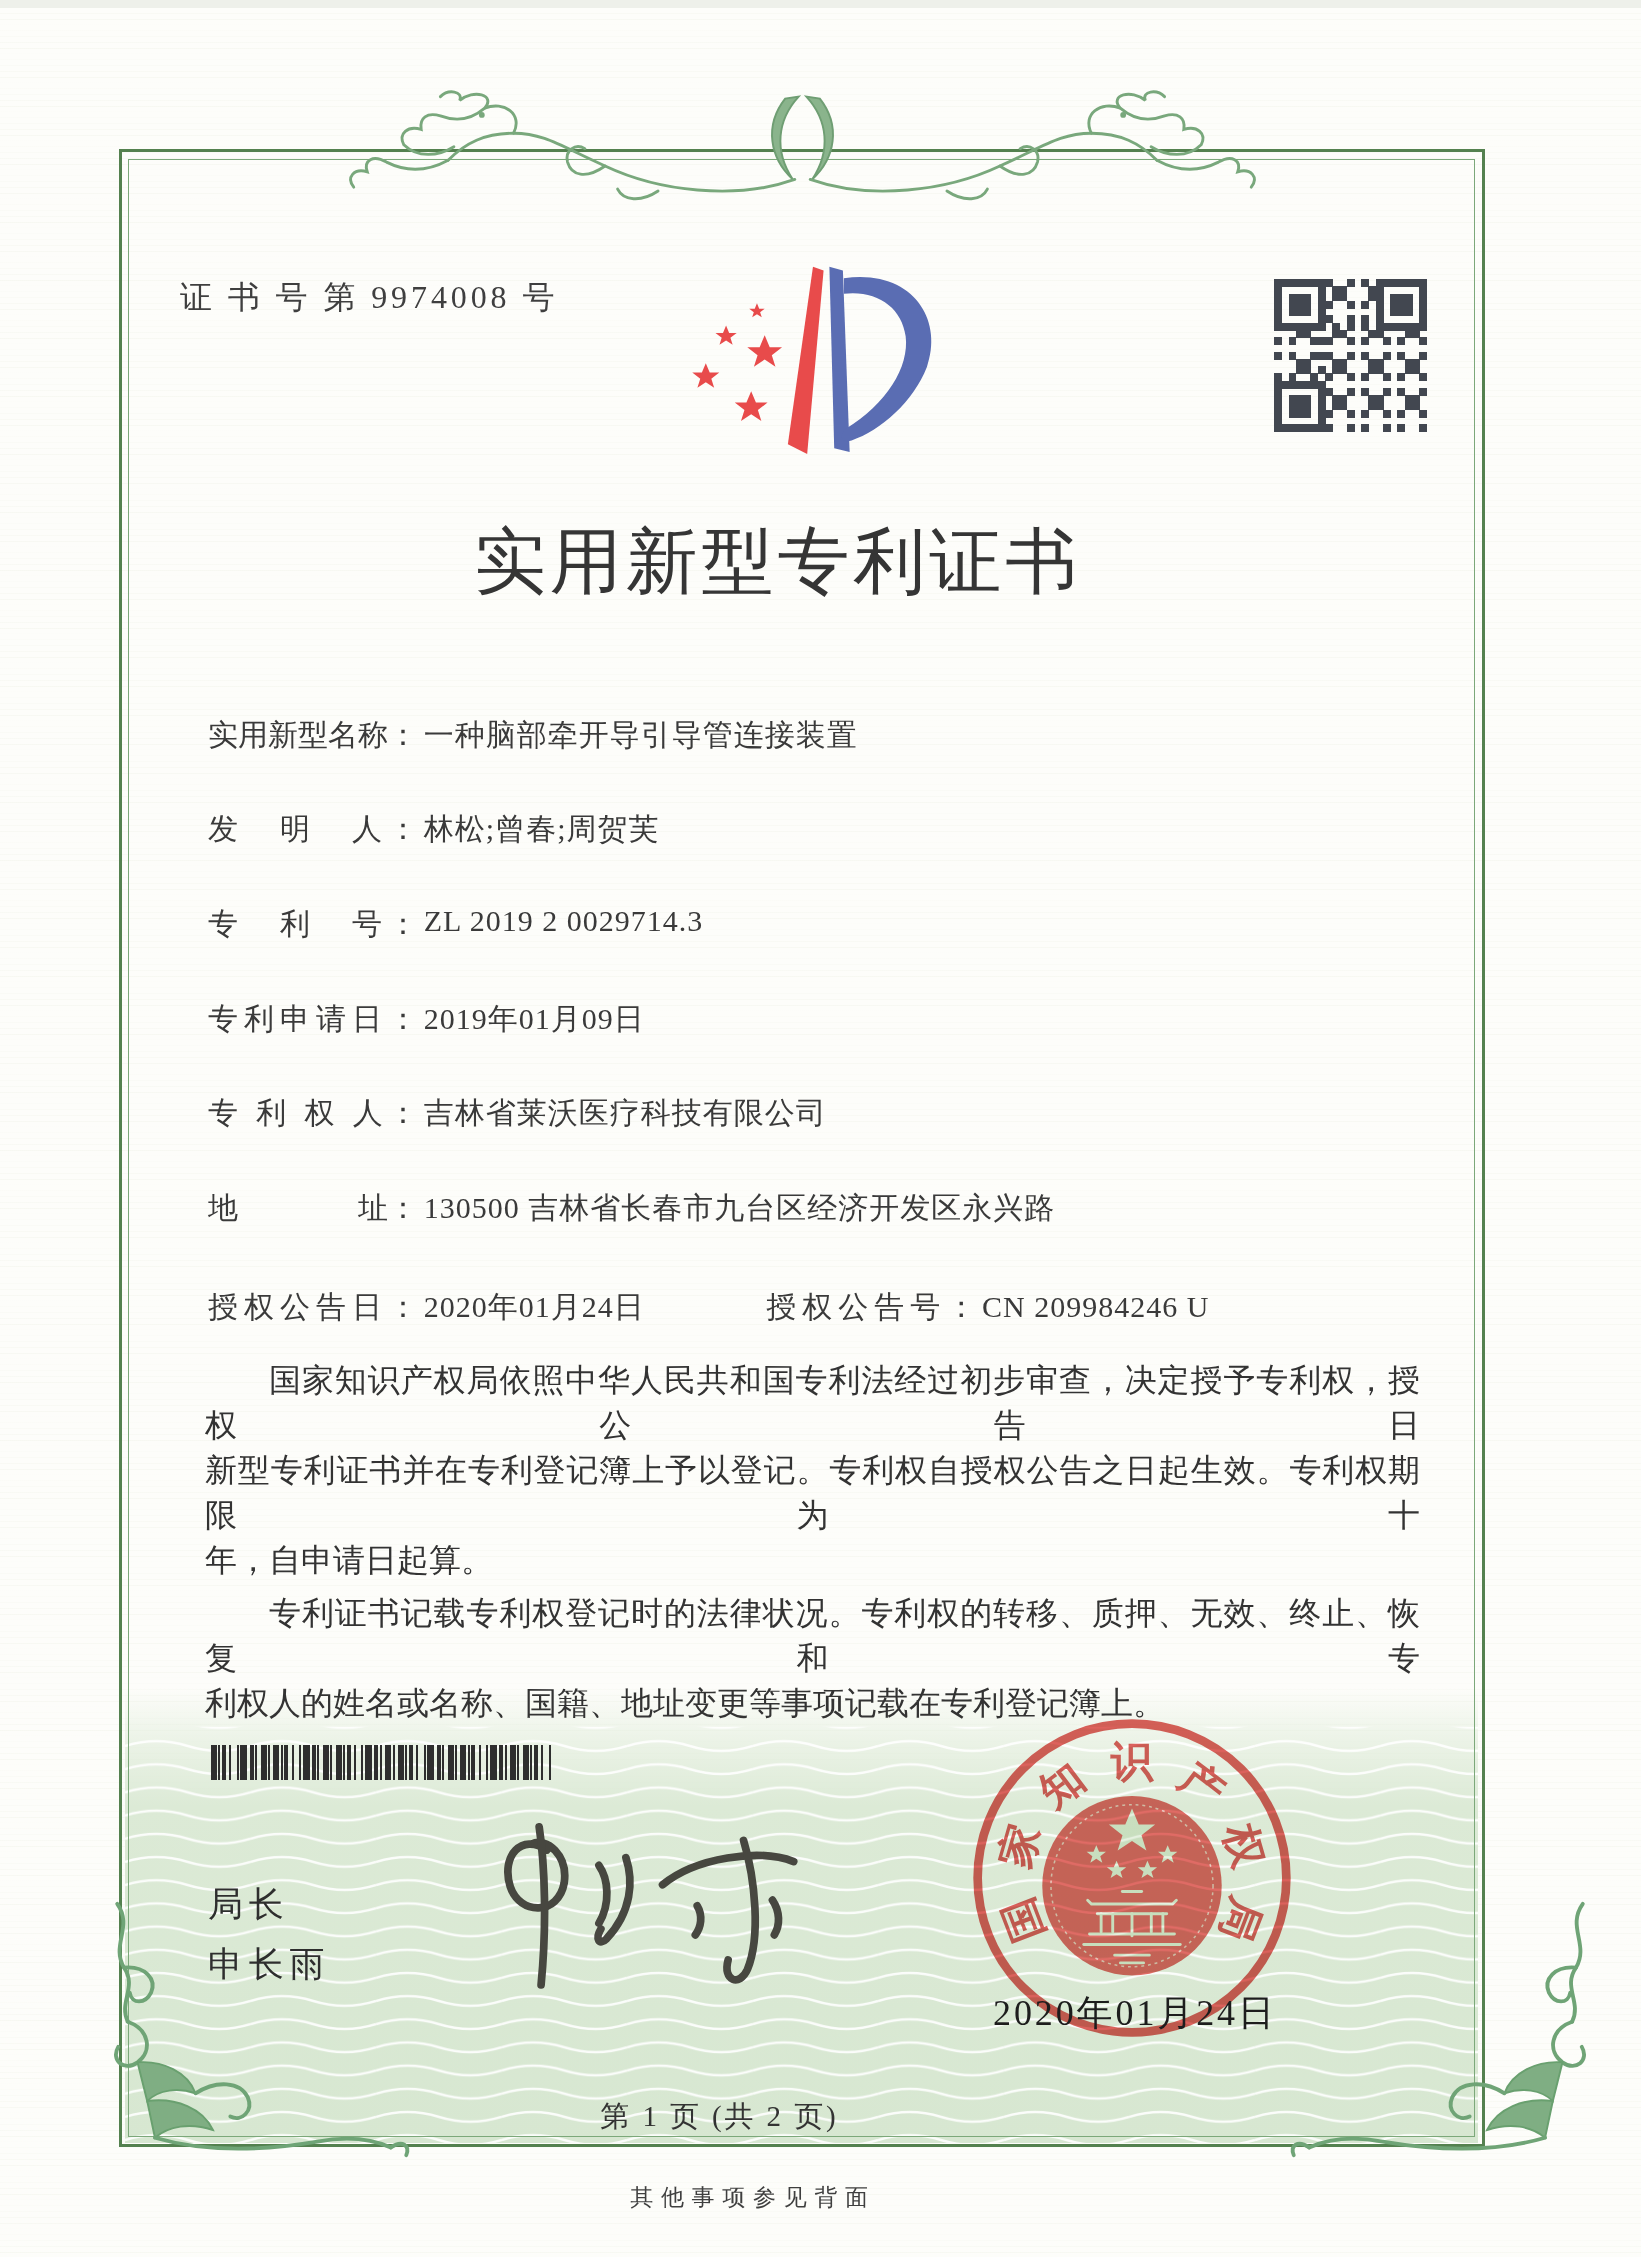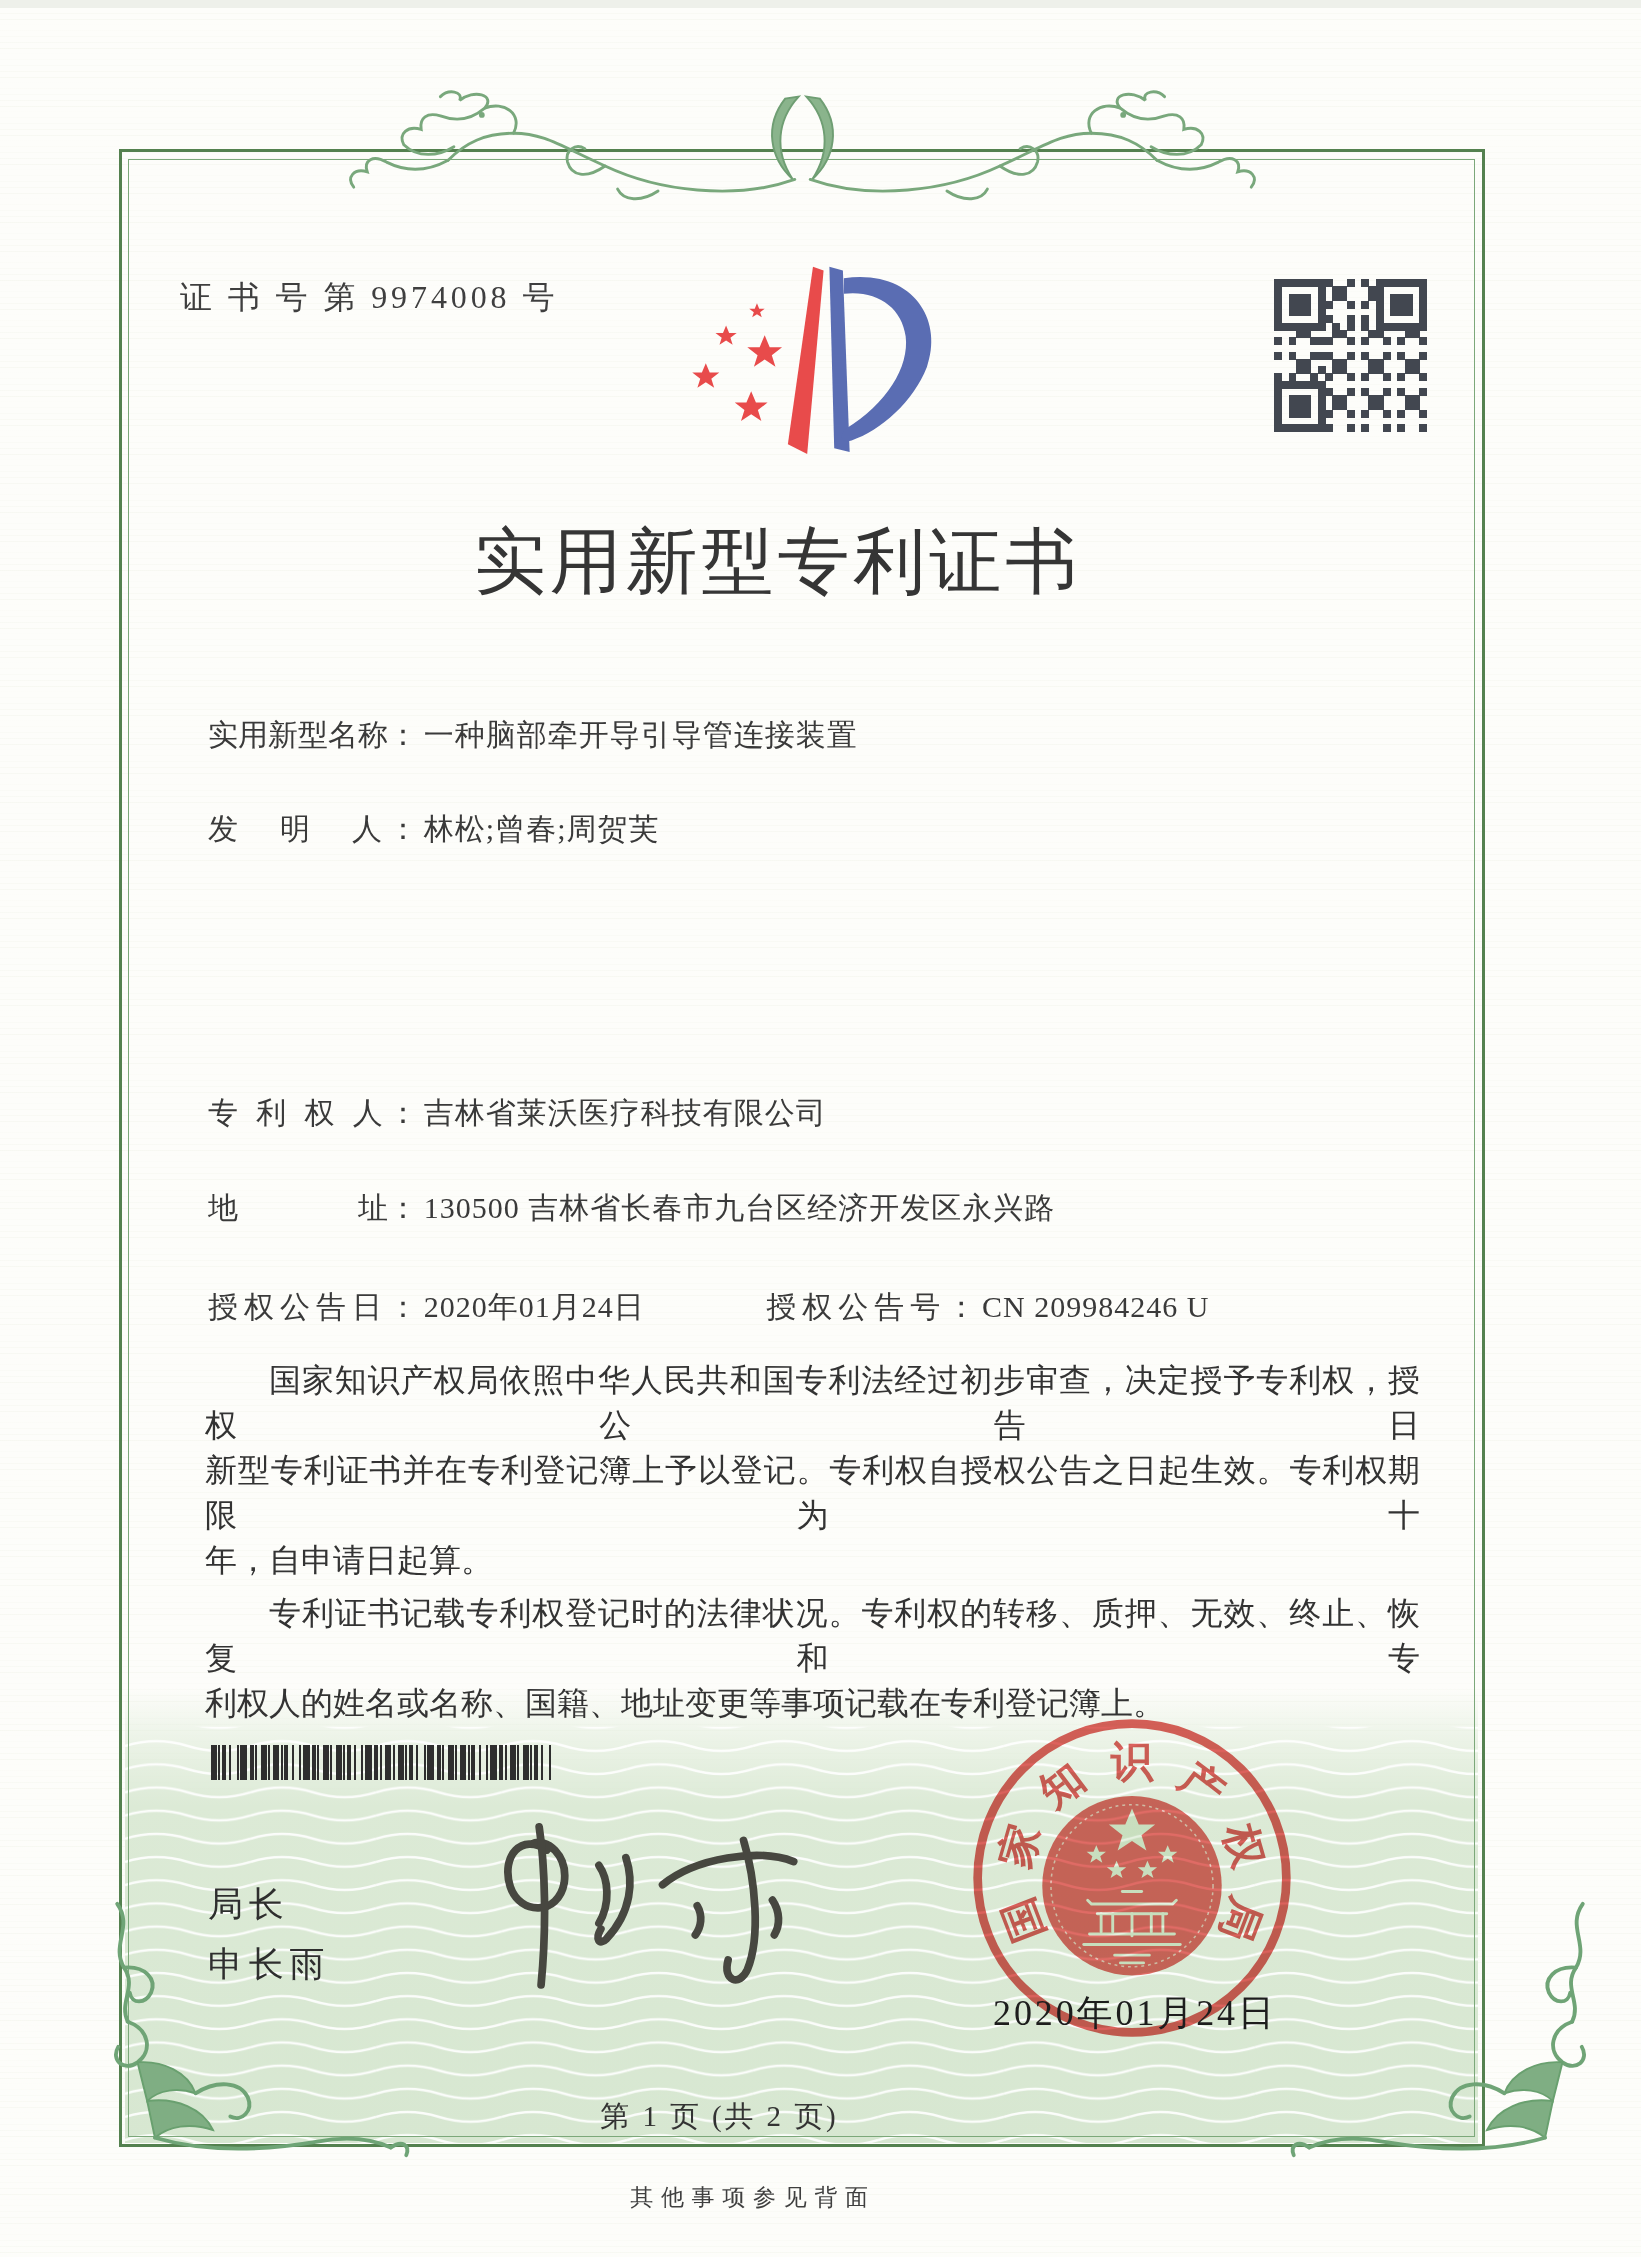--- a/index.html
+++ b/index.html
@@ -323,20 +323,22 @@
       <i style="top:145px;left:87px;width:7.6px;height:7.6px"></i>
       <i style="top:145px;left:109px;width:7.6px;height:7.6px"></i>
       <i style="top:145px;left:123px;width:7.6px;height:7.6px"></i>
       <i style="top:145px;left:145px;width:7.6px;height:7.6px"></i>
     </div>
 
   <div class="abs title">实用新型专利证书</div>
 
   <div class="abs row" style="top:707px"><span class="lab">实用新型名称：</span><span class="val">一种脑部牵开导引导管连接装置</span></div>
   <div class="abs row" style="top:801px"><span class="lab">发　明　人：</span><span class="val">林松;曾春;周贺芙</span></div>
+  <div class="abs row" style="top:896px"><span class="lab">专　利　号：</span><span class="val">ZL 2019 2 0029714.3</span></div>
+  <div class="abs row" style="top:991px"><span class="lab">专利申请日：</span><span class="val">2019年01月09日</span></div>
   <div class="abs row" style="top:1085px"><span class="lab">专 利 权 人：</span><span class="val">吉林省莱沃医疗科技有限公司</span></div>
   <div class="abs row" style="top:1180px"><span class="lab">地　　　　址：</span><span class="val">130500 吉林省长春市九台区经济开发区永兴路</span></div>
   <div class="abs row" style="top:1279px">
     <span class="lab">授权公告日：</span><span class="val">2020年01月24日</span>
     <span class="lab2">授权公告号：</span><span class="val">CN 209984246 U</span>
   </div>
 
   <div class="abs paras">
     <div class="jline indent">国家知识产权局依照中华人民共和国专利法经过初步审查，决定授予专利权，授权公告日</div>
     <div class="jline">新型专利证书并在专利登记簿上予以登记。专利权自授权公告之日起生效。专利权期限为十</div>

